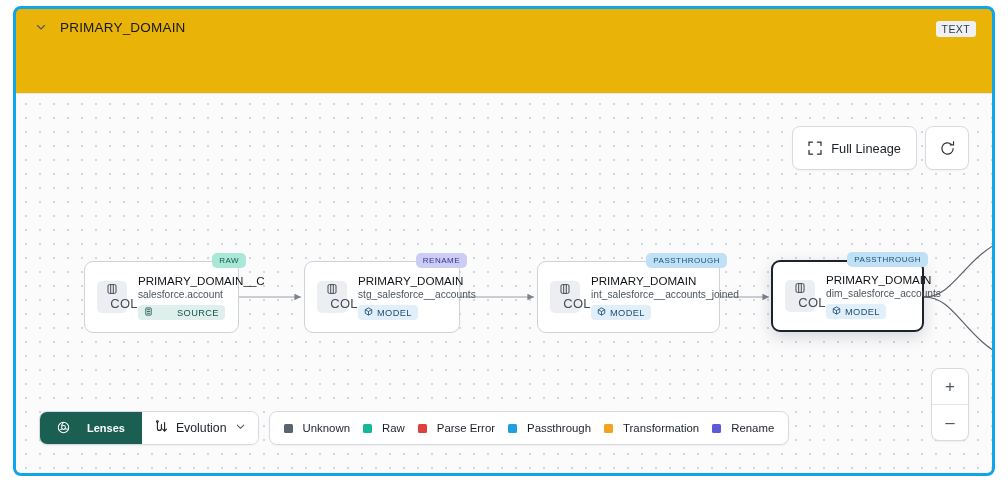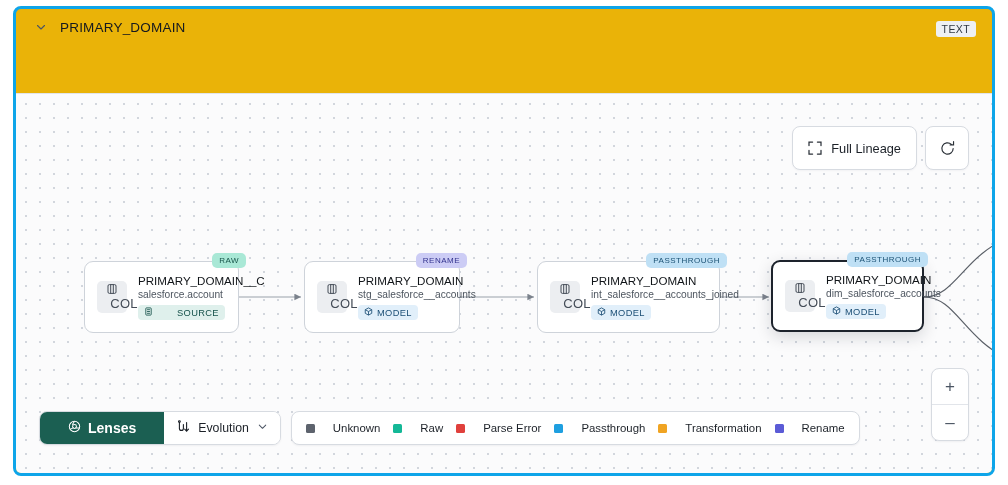--- a/index.html
+++ b/index.html
@@ -61,27 +61,27 @@
   .pill.raw{background:#a9e8d6;color:#17544a;}
   .pill.rename{background:#ccccf5;color:#33338f;}
   .pill.pass{background:#bfe0f5;color:#1b5174;}
 
   svg.edges{position:absolute;left:0;top:0;width:100%;height:100%;pointer-events:none;}
 
   
   .bbar{position:absolute;left:23px;bottom:28px;display:flex;align-items:center;gap:10px;}
   .group{display:flex;background:#fff;border:1px solid #d7dbe1;border-radius:8px;
     overflow:hidden;box-shadow:0 1px 2px rgba(16,24,40,.05);height:32px;}
-  .lenses{background:#1b5f52;color:#fff;display:flex;align-items:center;gap:7px;
-    padding:0 28px;font-size:14px;font-weight:bold;cursor:pointer;}
+  .lenses{background:#1b5f52;color:#fff;display:flex;align-items:center;gap:17px;
+    padding:0 17px;font-size:11px;font-weight:bold;cursor:pointer;}
   .evolution{display:flex;align-items:center;gap:8px;padding:0 12px;font-size:12.3px;
     color:#1c2128;cursor:pointer;background:#fff;}
   .legend{display:flex;align-items:center;gap:13px;background:#fff;border:1px solid #d7dbe1;
     border-radius:8px;height:32px;padding:0 14px;box-shadow:0 1px 2px rgba(16,24,40,.05);}
-  .litem{display:flex;align-items:center;gap:18px;font-size:11.4px;color:#1c2128;white-space:nowrap;}
+  .litem{display:flex;align-items:center;gap:10px;font-size:11.4px;color:#1c2128;white-space:nowrap;}
   .sw{width:9px;height:9px;border-radius:1.5px;flex:0 0 auto;}
 </style>
 </head>
 <body>
 
 <div class="app">
  <div class="card">
 
   <div class="hdr">
     <div class="hdr-row">

